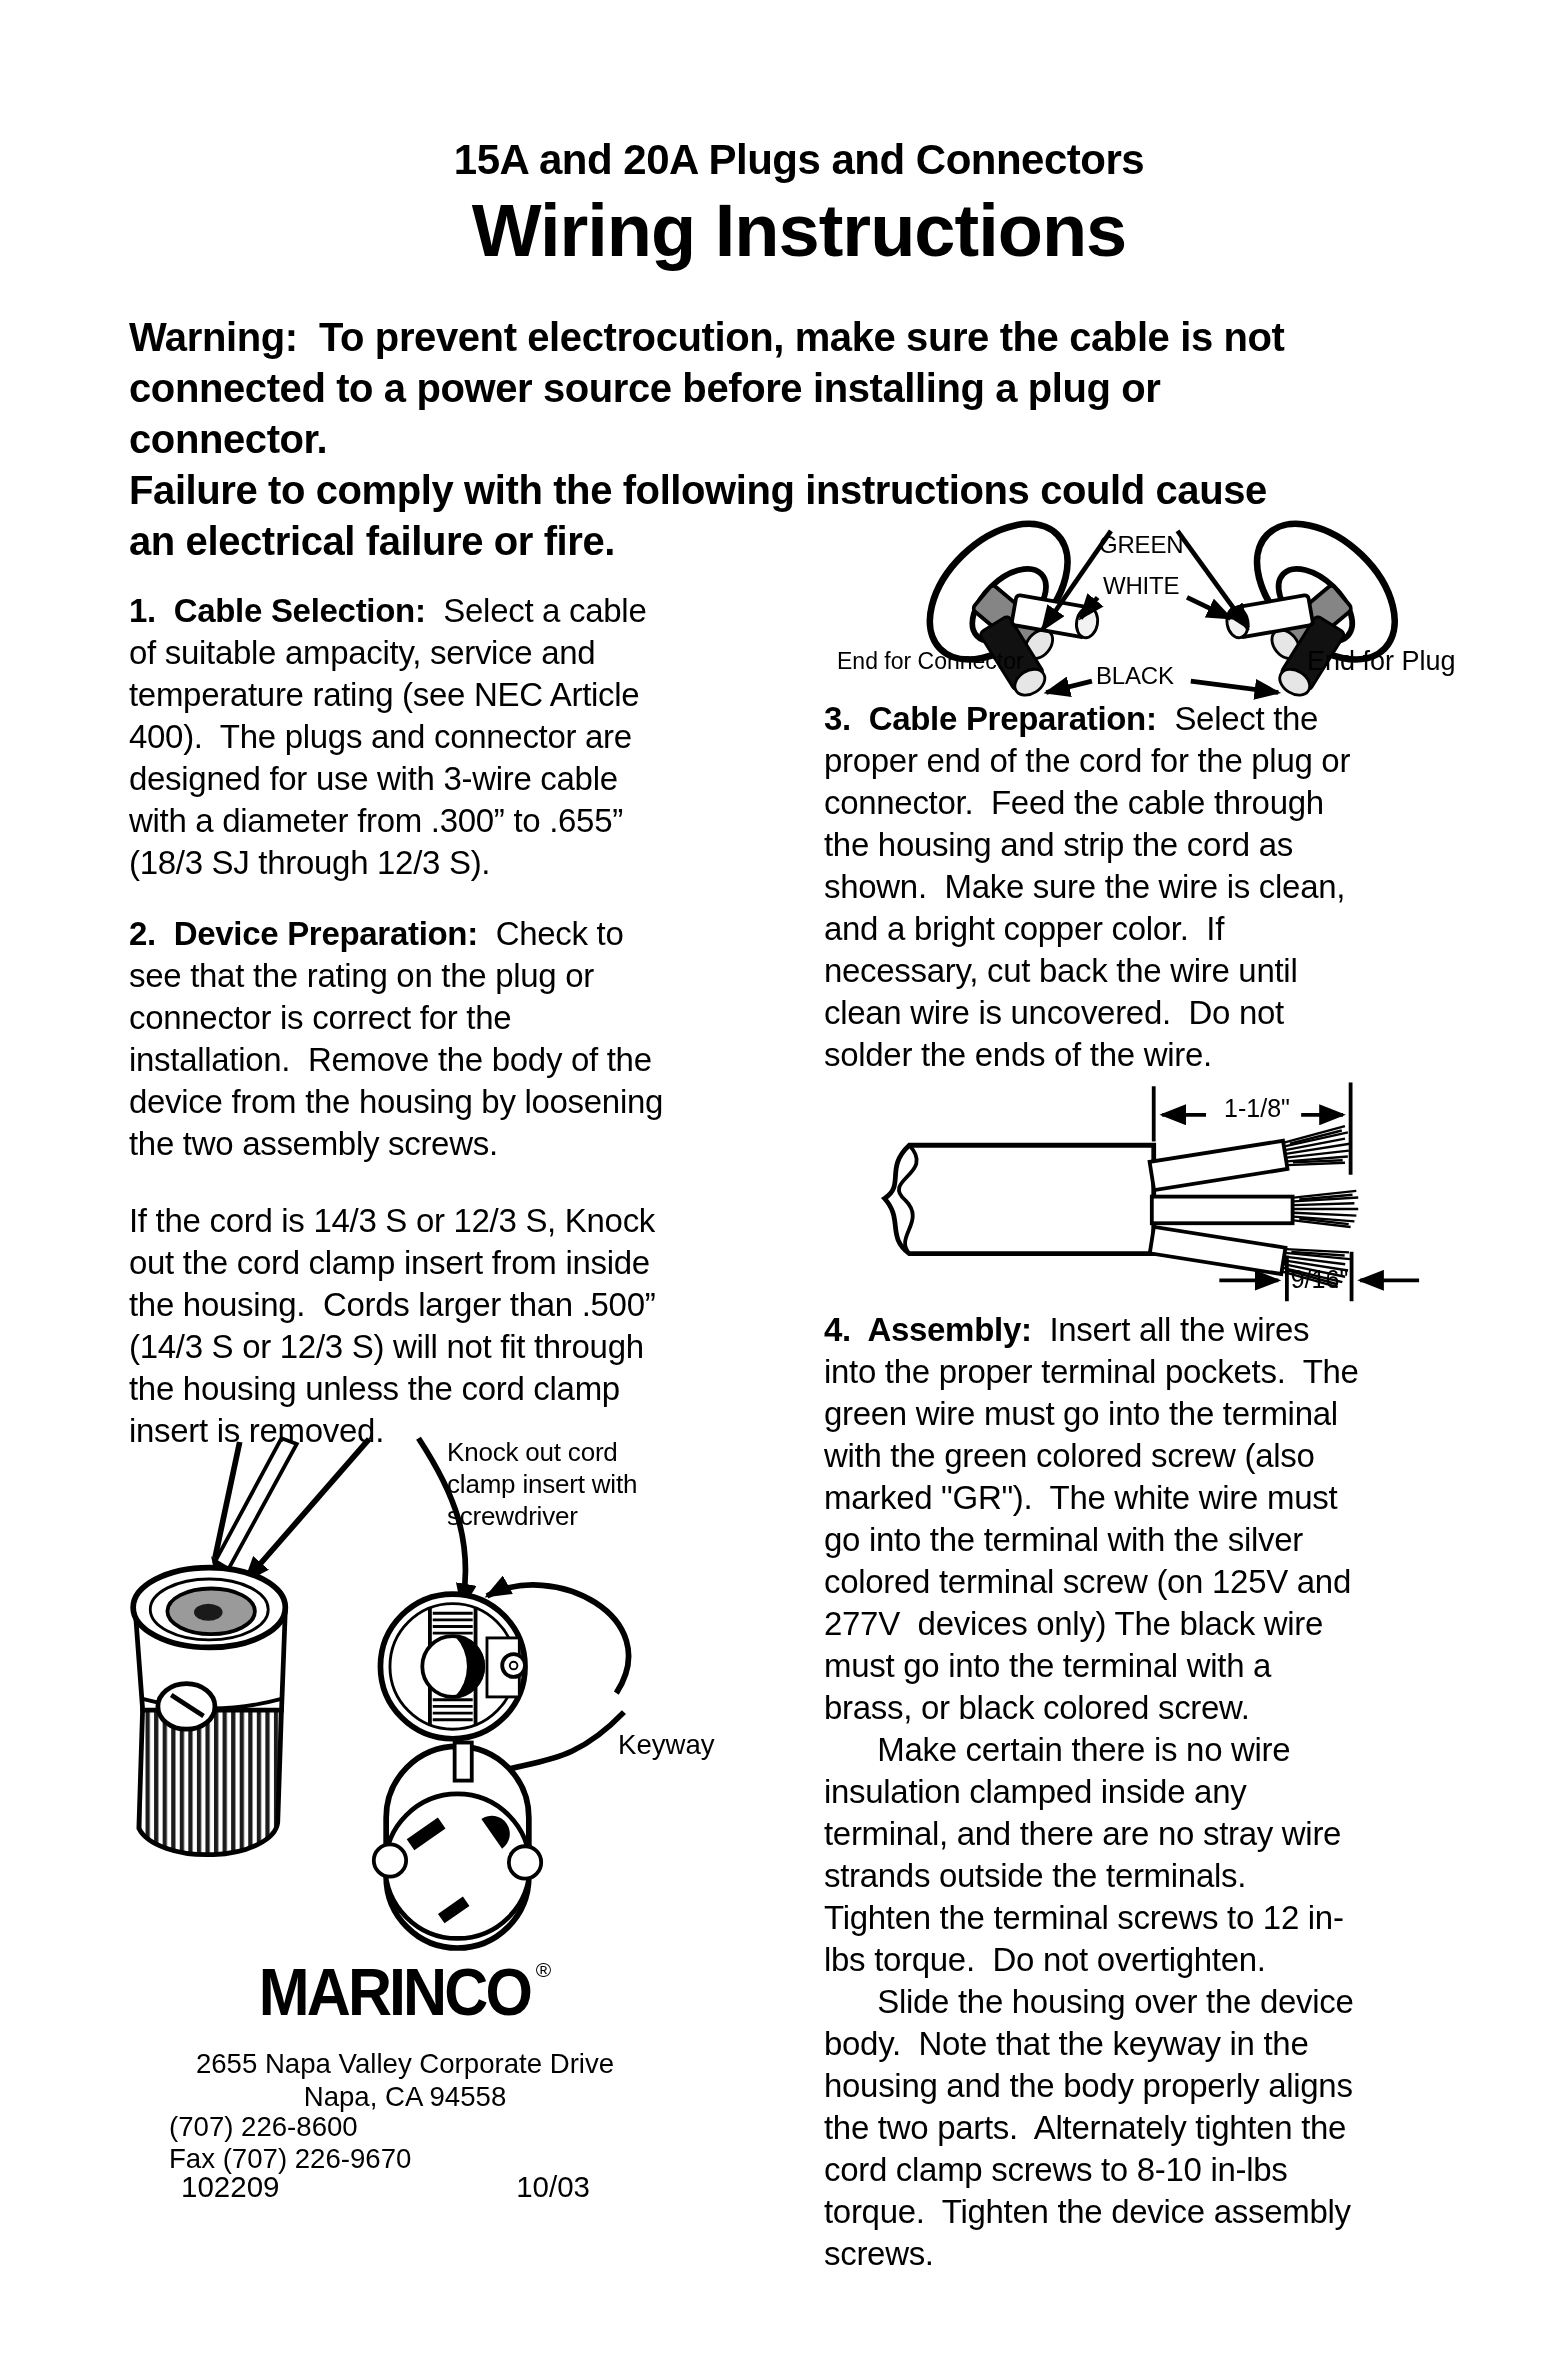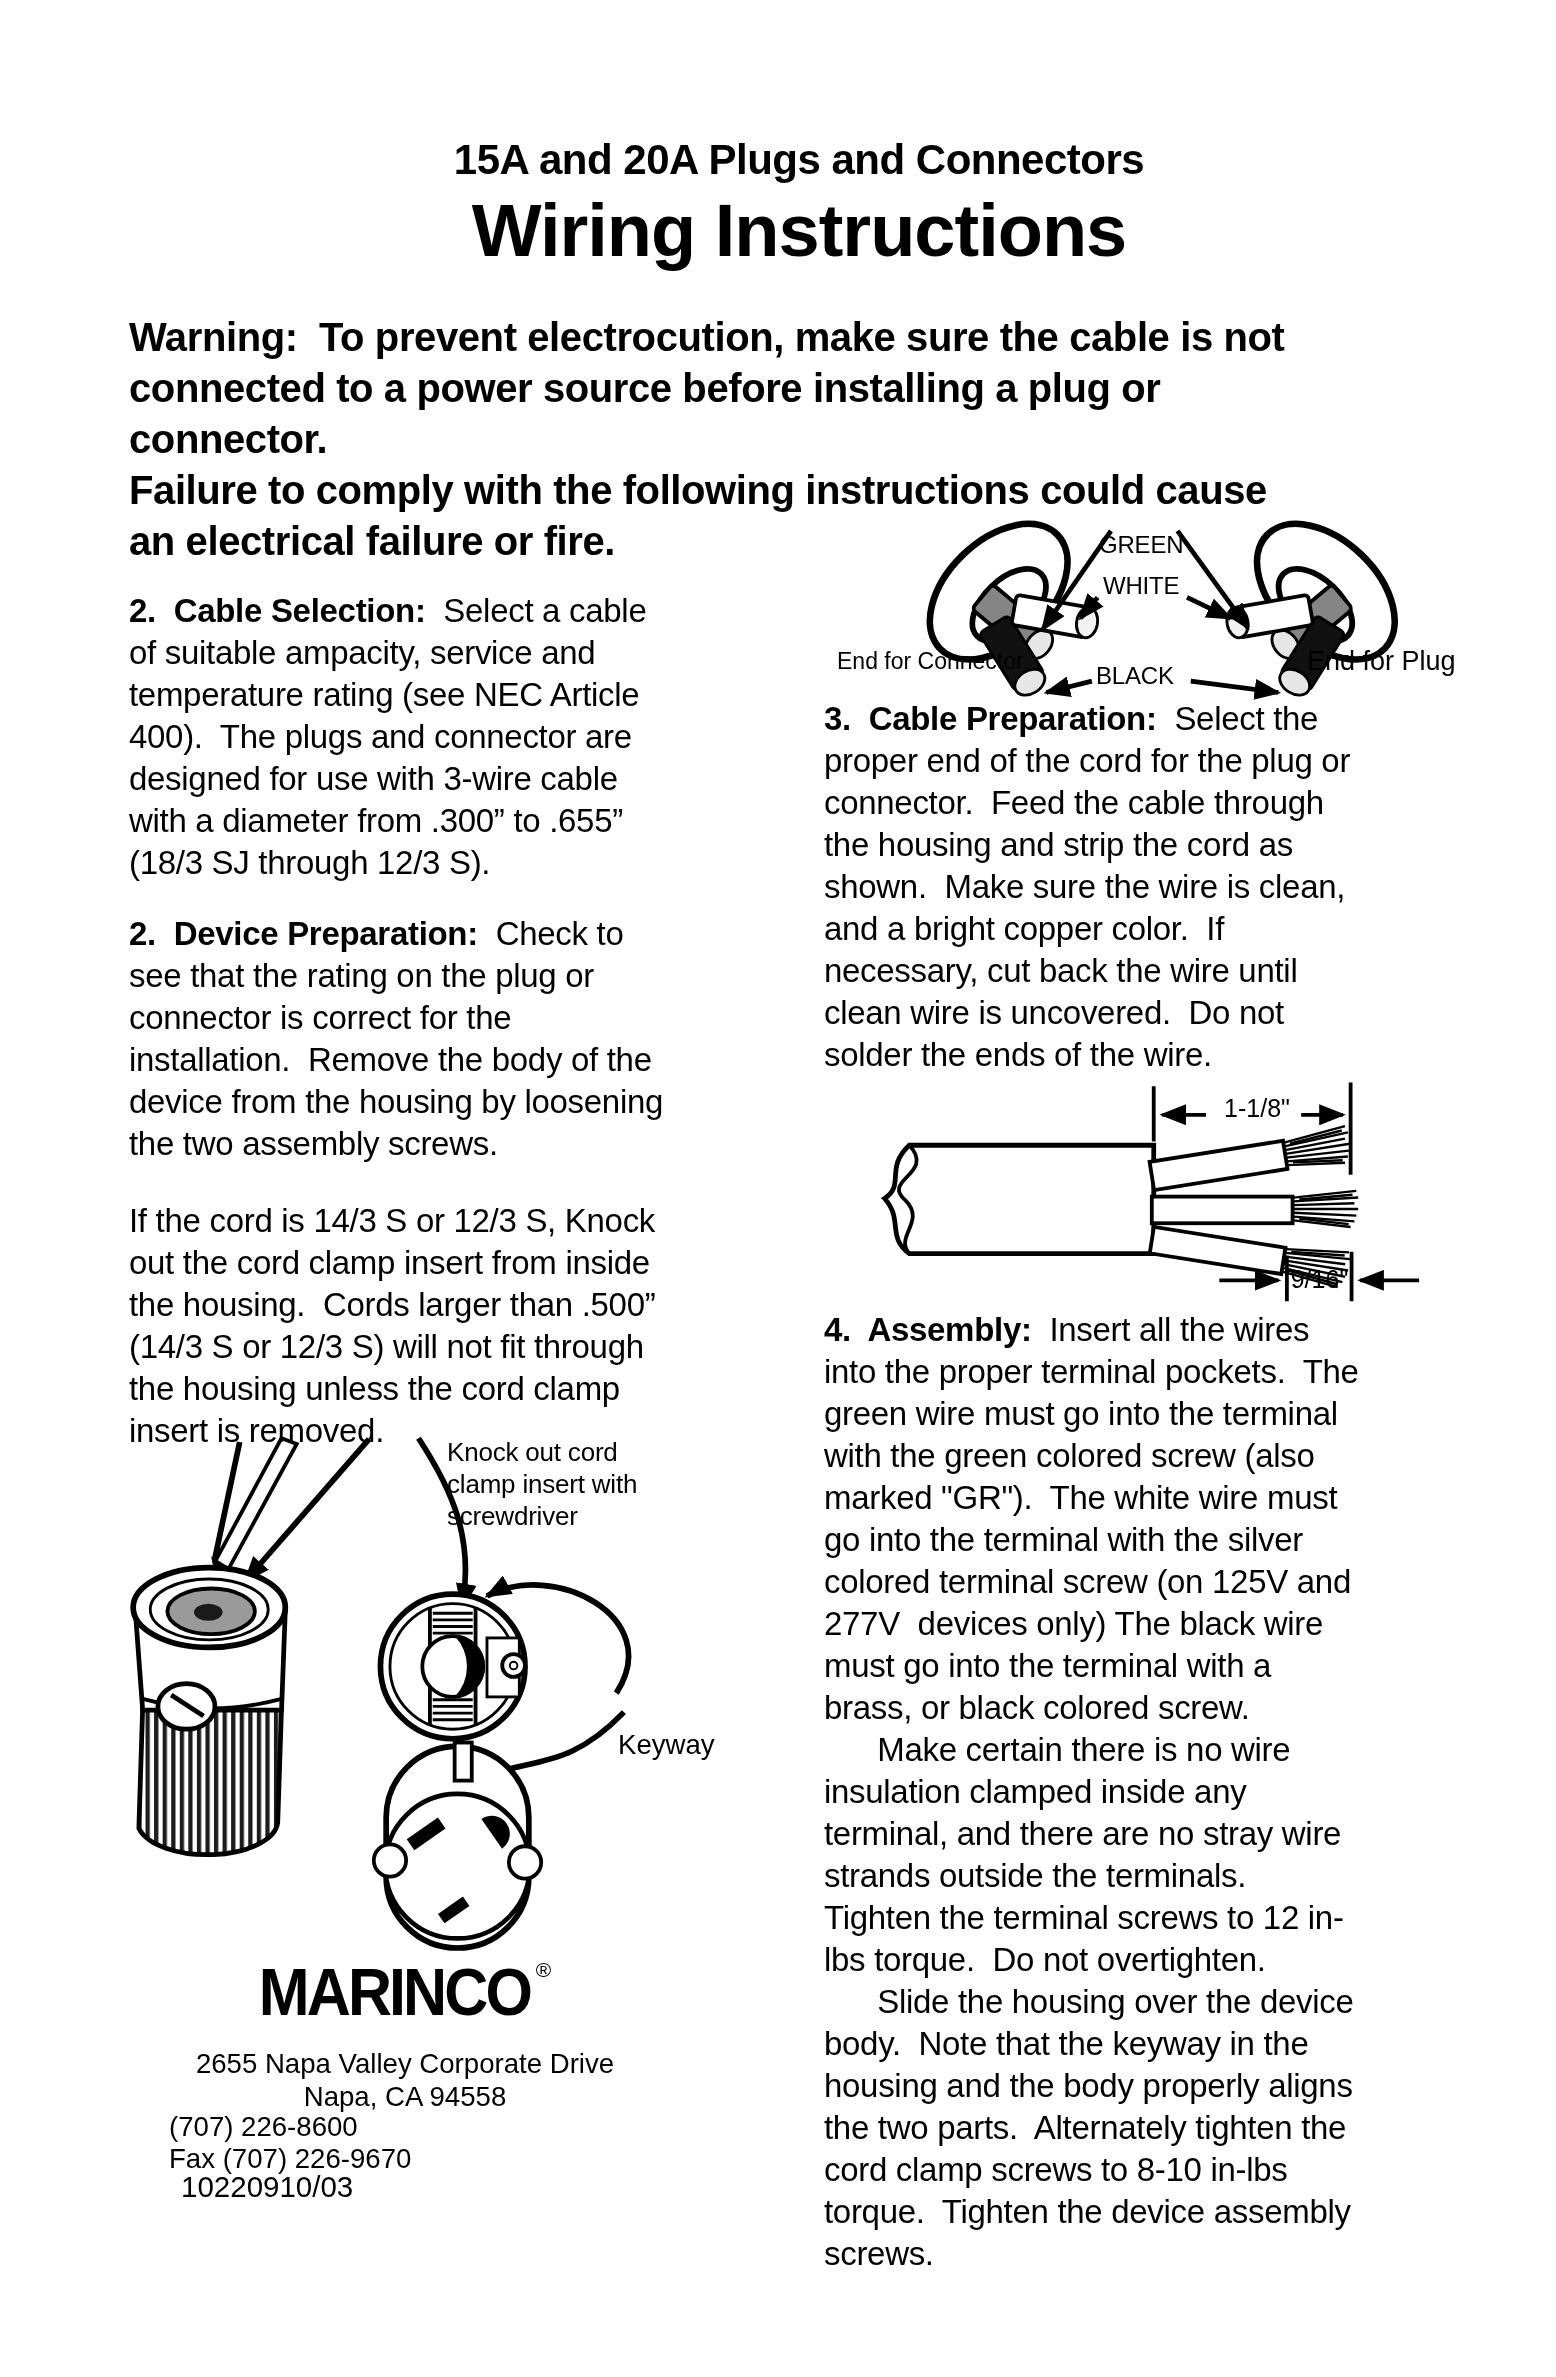--- a/index.html
+++ b/index.html
@@ -28,21 +28,21 @@
   .dimbot{top:1265px;left:1286px;width:67px;text-align:center;font-size:25px;}
   .konote{top:1436px;left:447px;font-size:26px;line-height:32px;letter-spacing:-0.2px;}
   .keyway{top:1685px;left:618px;font-size:27.6px;margin-top:44px;}
   .logo{top:1957px;left:129px;width:552px;text-align:center;}
   .logo-word{font-size:61px;font-weight:900;letter-spacing:-2.9px;transform:scaleY(1.08);display:inline-block;}
   .logo-reg{font-size:21px;vertical-align:36px;font-weight:normal;margin-left:5.7px;}
   .addr{left:129px;width:552px;text-align:center;font-size:27.6px;line-height:33px;}
   .addr1{top:2047px;}
   .addr2{top:2080px;}
   .phones{top:2111px;left:169px;width:441px;display:flex;justify-content:space-between;font-size:27.6px;flex-direction:column;}
-  .docrow{top:2170px;left:181px;width:409px;display:flex;justify-content:flex-start;font-size:29.5px;}
+  .docrow{top:2170px;left:181px;width:409px;display:flex;justify-content:space-between;font-size:29.5px;}
   svg.art{position:absolute;left:0;top:0;width:1557px;height:2378px;pointer-events:none;}
 </style>
 </head>
 <body>
 
 <svg class="art" viewBox="0 0 1637 2500" aria-hidden="true">
   <defs>
     <marker id="ah" markerUnits="userSpaceOnUse" markerWidth="28" markerHeight="22" refX="25" refY="11" orient="auto">
       <polygon points="0,0 28,11 0,22" fill="#000"></polygon>
     </marker>
@@ -186,21 +186,21 @@
 
 <div class="abs center title1">15A and 20A Plugs and Connectors</div>
 <div class="abs center title2">Wiring Instructions</div>
 
 <div class="abs pre warning">Warning:  To prevent electrocution, make sure the cable is not
 connected to a power source before installing a plug or
 connector.
 Failure to comply with the following instructions could cause
 an electrical failure or fire.</div>
 
-<div class="abs pre bodytx s1"><span class="b">2.  Cable Selection:</span><span>  Select a cable
+<div class="abs pre bodytx s1"><span class="b">1.  Cable Selection:</span><span>  Select a cable
 of suitable ampacity, service and
 temperature rating (see NEC Article
 400).  The plugs and connector are
 designed for use with 3-wire cable
 with a diameter from .300” to .655”
 (18/3 SJ through 12/3 S).</span></div>
 
 <div class="abs pre bodytx s2"><span class="b">2.  Device Preparation:</span><span>  Check to
 see that the rating on the plug or
 connector is correct for the

